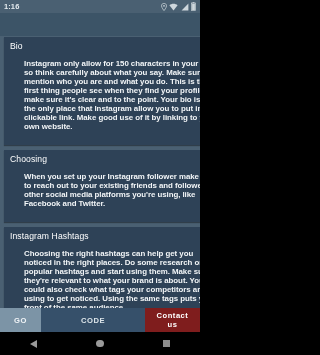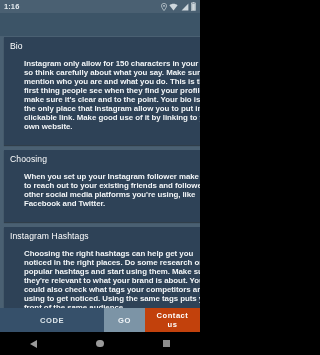--- a/index.html
+++ b/index.html
@@ -132,21 +132,21 @@
     background: #36506a;
     color: #dde5ea;
   }
   #btn-go {
     flex: 0 0 41px;
     background: #7c94a6;
     color: #f0f4f7;
   }
   #btn-contact {
     flex: 1 1 auto;
-    background: #c2410c;
+    background: #7f1d1d;
     color: #ffffff;
   }
 
   
   #nav-bar {
     position: absolute;
     left: 0; top: 332px;
     width: 200px; height: 23px;
     background: #000000;
     display: flex;
@@ -220,22 +220,22 @@
 
     <div class="card">
       <div class="card-title">Instagram Hashtags</div>
       <div class="card-body">Choosing the right hashtags can help get you noticed in the right places. Do some research on popular hashtags and start using them. Make sure they're relevant to what your brand is about. You could also check what tags your competitors are using to get noticed. Using the same tags puts you in front of the same audience.</div>
     </div>
 
     <div id="scrollbar-track"></div>
   </div>
 
   <div id="button-bar">
+    <button class="btn" id="btn-go">GO</button>
     <button class="btn" id="btn-code">CODE</button>
-    <button class="btn" id="btn-go">GO</button>
     <button class="btn" id="btn-contact">Contact us</button>
   </div>
 
   <div id="nav-bar">
     <div class="nav-btn">
       <div id="nav-back-glyph"></div>
     </div>
     <div class="nav-btn">
       <div id="nav-home-glyph"></div>
     </div>

